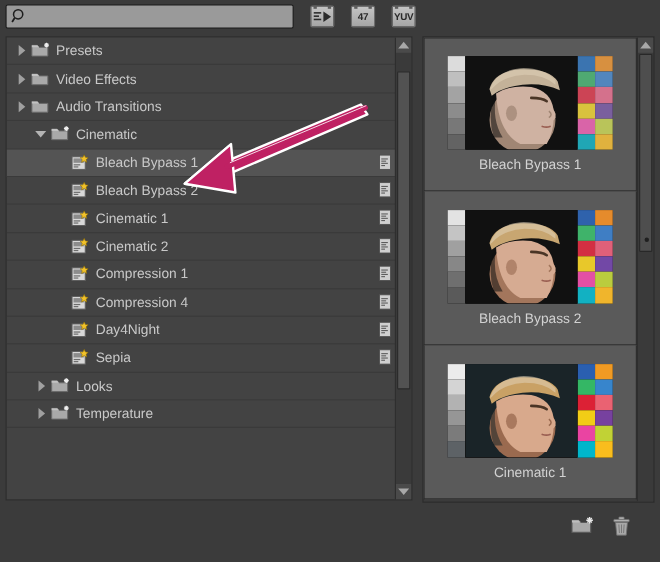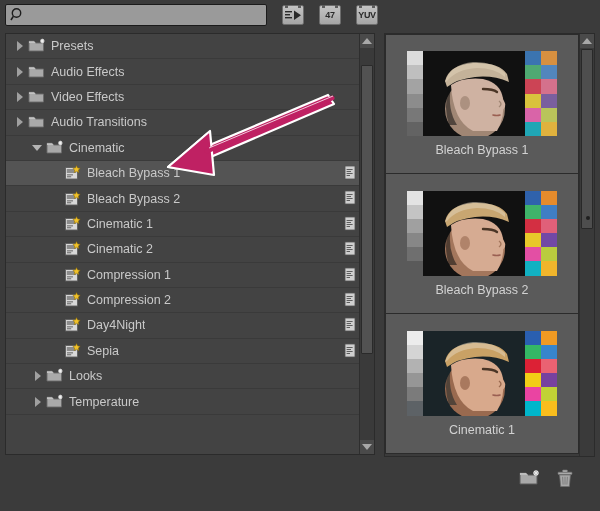--- a/index.html
+++ b/index.html
@@ -347,28 +347,20 @@
               </g>
             </svg></span>
           <span class="row-label">Presets</span>
         </div>
         <div class="row d0">
           <span class="tw closed"></span>
           <span class="ico"><svg width="18" height="16" viewBox="0 0 18 16">
               <path d="M1 3.2 L6 3.2 L7.6 5 L15.5 5 L15.5 13 L1 13 Z" fill="#a9a9a9" stroke="#6a6a6a" stroke-width="0.9"></path>
               <path d="M1 3.2 L6 3.2 L7.6 5 L1 5 Z" fill="#c2c2c2"></path>
             </svg></span>
-          <span class="row-label">Audio Effects</span>
-        </div>
-        <div class="row d0">
-          <span class="tw closed"></span>
-          <span class="ico"><svg width="18" height="16" viewBox="0 0 18 16">
-              <path d="M1 3.2 L6 3.2 L7.6 5 L15.5 5 L15.5 13 L1 13 Z" fill="#a9a9a9" stroke="#6a6a6a" stroke-width="0.9"></path>
-              <path d="M1 3.2 L6 3.2 L7.6 5 L1 5 Z" fill="#c2c2c2"></path>
-            </svg></span>
           <span class="row-label">Video Effects</span>
         </div>
         <div class="row d0">
           <span class="tw closed"></span>
           <span class="ico"><svg width="18" height="16" viewBox="0 0 18 16">
               <path d="M1 3.2 L6 3.2 L7.6 5 L15.5 5 L15.5 13 L1 13 Z" fill="#a9a9a9" stroke="#6a6a6a" stroke-width="0.9"></path>
               <path d="M1 3.2 L6 3.2 L7.6 5 L1 5 Z" fill="#c2c2c2"></path>
             </svg></span>
           <span class="row-label">Audio Transitions</span>
         </div>
@@ -500,21 +492,21 @@
           <span class="tw "></span>
           <span class="ico"><svg width="18" height="16" viewBox="0 0 18 16">
               <rect x="1.5" y="2.5" width="12" height="11.5" fill="#d8d8d8" stroke="#5e5e5e" stroke-width="0.9"></rect>
               <rect x="2.8" y="4" width="9.4" height="4" fill="#8c8c8c"></rect>
               <g fill="#6d6d6d">
                 <rect x="3" y="9.3" width="6" height="1.1"></rect>
                 <rect x="3" y="11.2" width="4.2" height="1.1"></rect>
               </g>
               <polygon fill="#f2c22a" stroke="#8a6b00" stroke-width="0.5" points="12.5,0.6 13.6,3.0 16.2,3.3 14.3,5.1 14.8,7.6 12.5,6.3 10.2,7.6 10.7,5.1 8.8,3.3 11.4,3.0"></polygon>
             </svg></span>
-          <span class="row-label">Compression 2</span>
+          <span class="row-label">Compression 4</span>
           <span class="row-endicon"><svg width="12" height="15" viewBox="0 0 12 15">
               <rect x="1" y="1" width="10" height="13" fill="#cfcfcf" stroke="#4f4f4f" stroke-width="0.8"></rect>
               <g fill="#5d5d5d">
                 <rect x="2.6" y="4" width="6" height="1"></rect>
                 <rect x="2.6" y="6" width="4.4" height="1"></rect>
                 <rect x="2.6" y="8" width="6" height="1"></rect>
                 <rect x="2.6" y="10" width="3.4" height="1"></rect>
               </g>
             </svg></span>
         </div>

